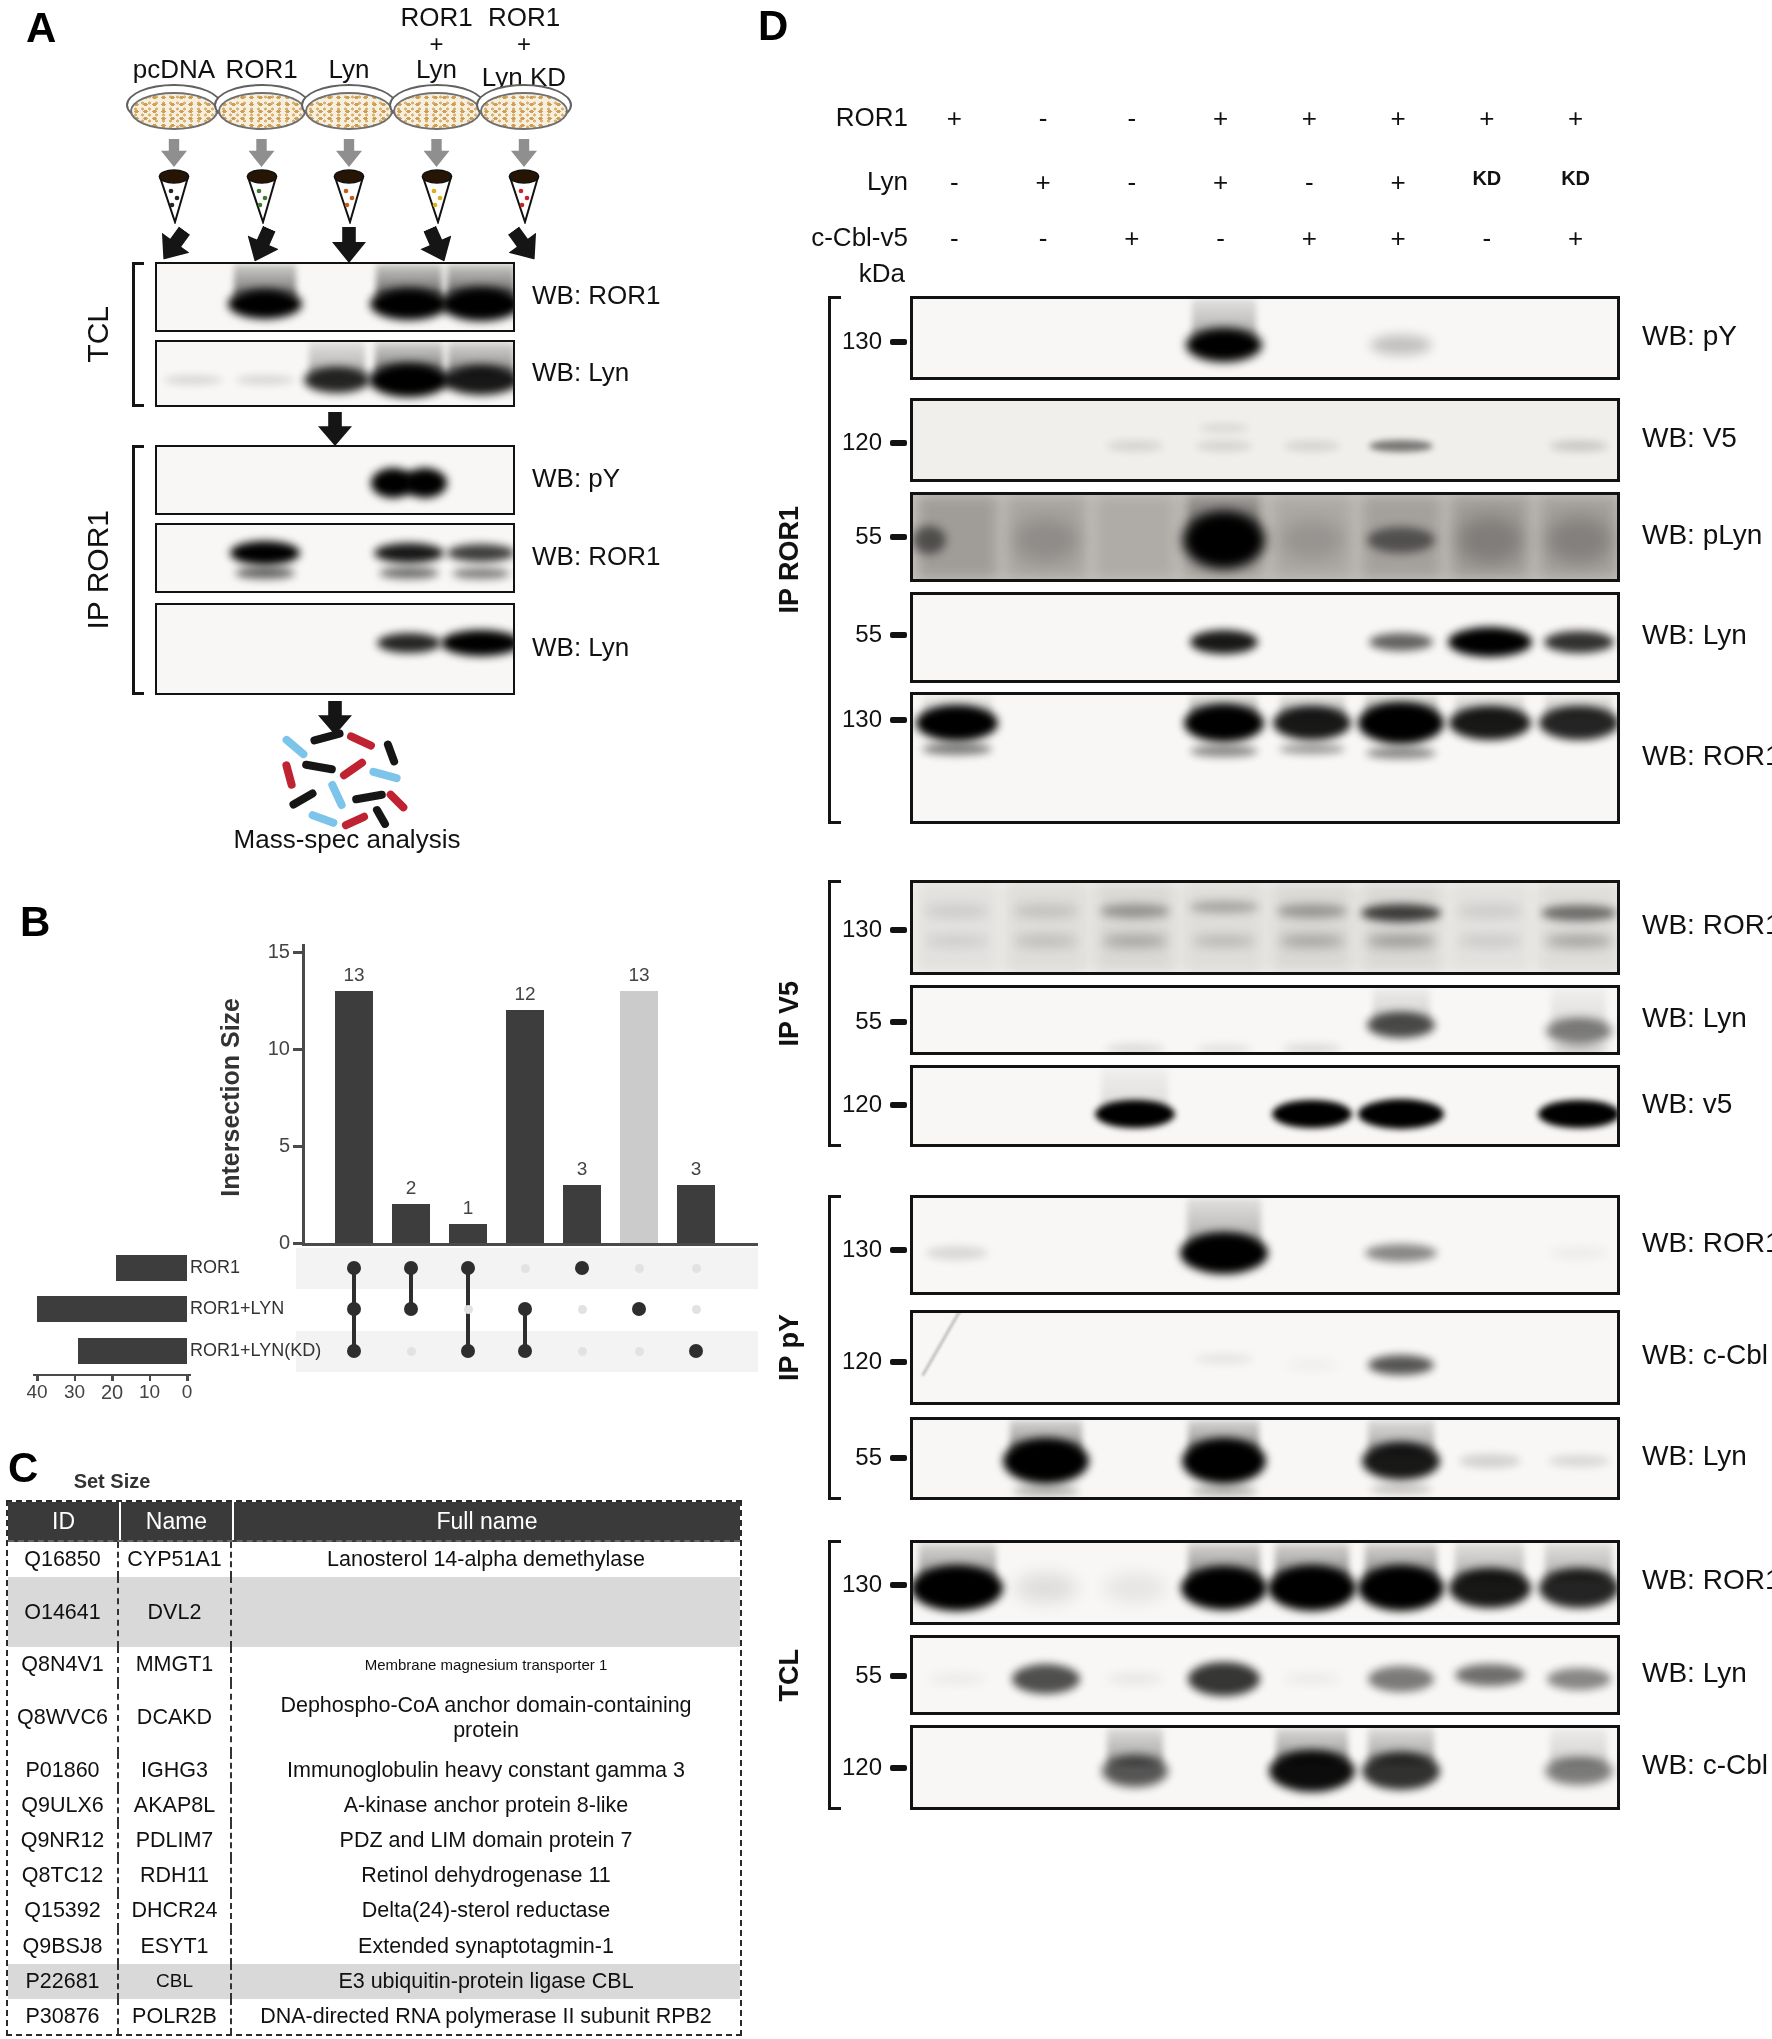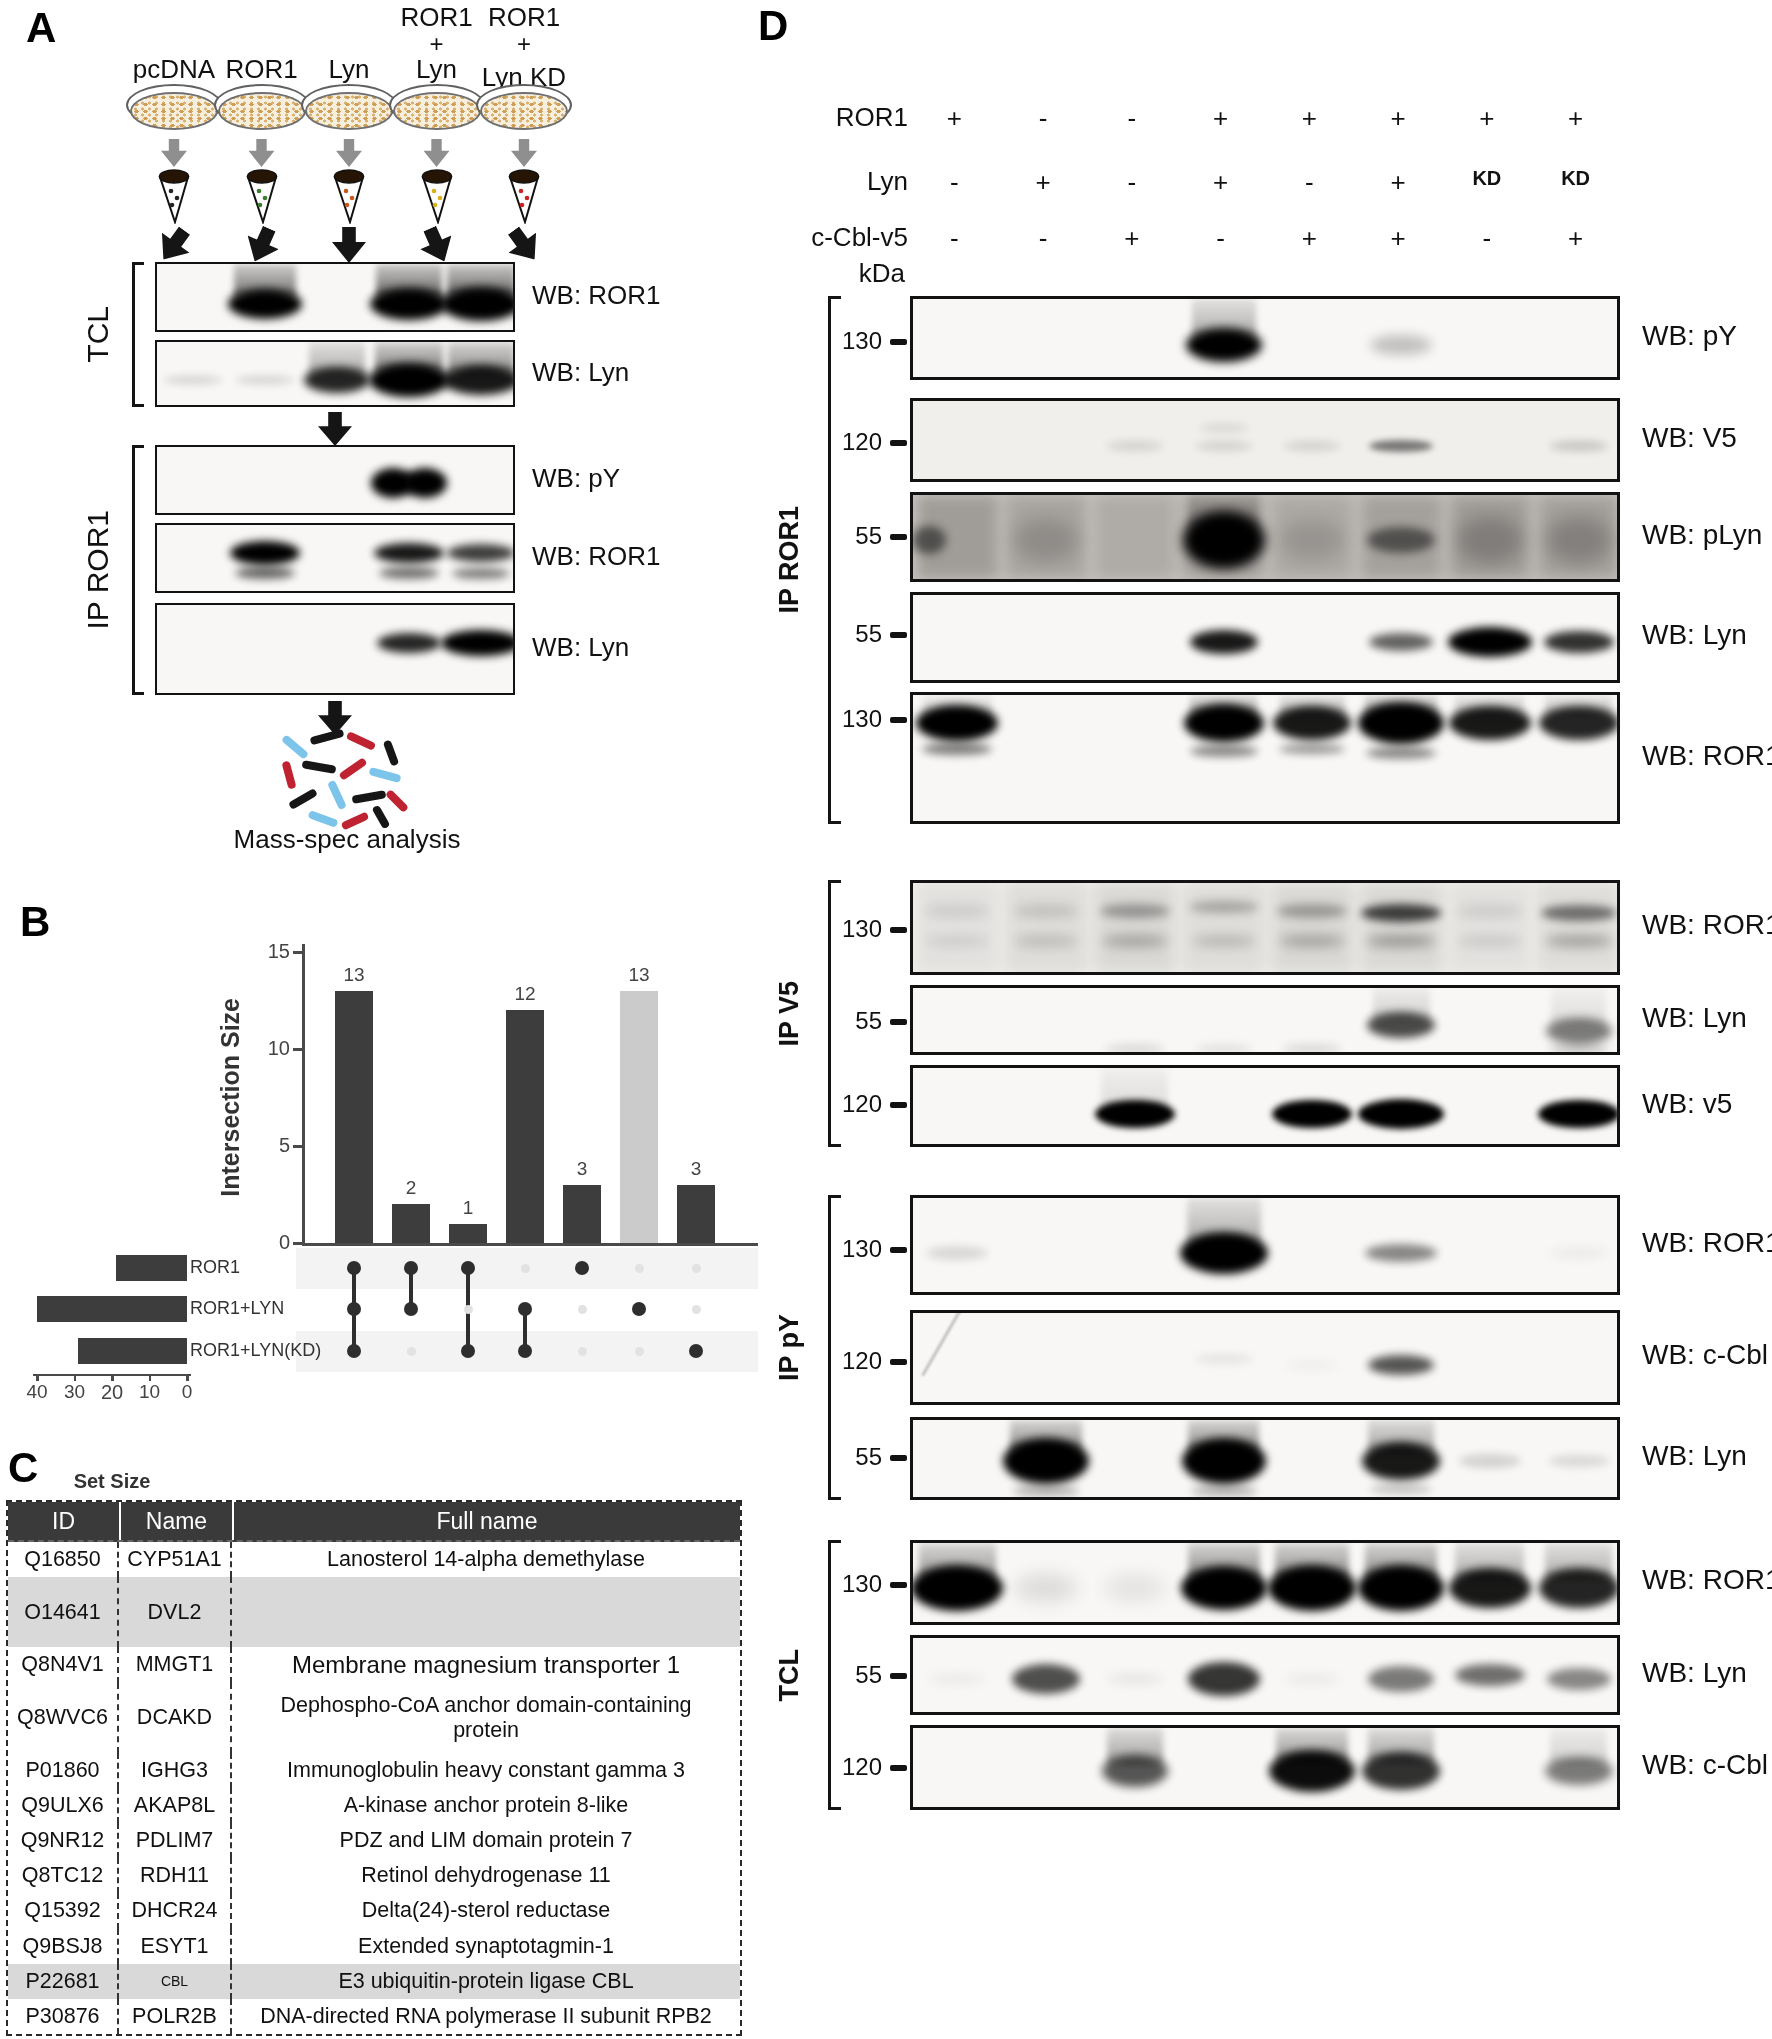--- a/index.html
+++ b/index.html
@@ -241,21 +241,21 @@
           <div style="width: 113px; flex: 0 0 auto; border-right: 2px dashed rgb(51, 51, 51); display: flex; align-items: center; justify-content: center; text-align: center; font-size: 21.5px; white-space: pre-line; box-sizing: border-box; padding: 1px 6px;">CYP51A1</div>
           <div style="flex: 1 1 0%; display: flex; align-items: center; justify-content: center; text-align: center; font-size: 21.5px; white-space: pre-line; box-sizing: border-box; padding: 1px 6px;">Lanosterol 14-alpha demethylase</div>
         </div>
         <div style="display: flex; flex: 2 1 0px; background: rgb(217, 217, 217); box-sizing: border-box;">
           <div style="width: 111px; flex: 0 0 auto; border-right: 2px dashed rgb(51, 51, 51); display: flex; align-items: center; justify-content: center; text-align: center; font-size: 21.5px; white-space: pre-line; box-sizing: border-box; padding: 1px 6px;">O14641</div>
           <div style="width: 113px; flex: 0 0 auto; border-right: 2px dashed rgb(51, 51, 51); display: flex; align-items: center; justify-content: center; text-align: center; font-size: 21.5px; white-space: pre-line; box-sizing: border-box; padding: 1px 6px;">DVL2</div>
         </div>
         <div style="display: flex; flex: 1 1 0px; box-sizing: border-box;">
           <div style="width: 111px; flex: 0 0 auto; border-right: 2px dashed rgb(51, 51, 51); display: flex; align-items: center; justify-content: center; text-align: center; font-size: 21.5px; white-space: pre-line; box-sizing: border-box; padding: 1px 6px;">Q8N4V1</div>
           <div style="width: 113px; flex: 0 0 auto; border-right: 2px dashed rgb(51, 51, 51); display: flex; align-items: center; justify-content: center; text-align: center; font-size: 21.5px; white-space: pre-line; box-sizing: border-box; padding: 1px 6px;">MMGT1</div>
-          <div style="flex: 1 1 0%; display: flex; align-items: center; justify-content: center; text-align: center; font-size: 24px; white-space: pre-line; box-sizing: border-box; padding: 1px 6px;">Membrane magnesium transporter 1</div>
+          <div style="flex: 1 1 0%; display: flex; align-items: center; justify-content: center; text-align: center; font-size: 15px; white-space: pre-line; box-sizing: border-box; padding: 1px 6px;">Membrane magnesium transporter 1</div>
         </div>
         <div style="display: flex; flex: 2 1 0px; box-sizing: border-box;">
           <div style="width: 111px; flex: 0 0 auto; border-right: 2px dashed rgb(51, 51, 51); display: flex; align-items: center; justify-content: center; text-align: center; font-size: 21.5px; white-space: pre-line; box-sizing: border-box; padding: 1px 6px;">Q8WVC6</div>
           <div style="width: 113px; flex: 0 0 auto; border-right: 2px dashed rgb(51, 51, 51); display: flex; align-items: center; justify-content: center; text-align: center; font-size: 21.5px; white-space: pre-line; box-sizing: border-box; padding: 1px 6px;">DCAKD</div>
           <div style="flex: 1 1 0%; display: flex; align-items: center; justify-content: center; text-align: center; font-size: 21.5px; white-space: pre-line; box-sizing: border-box; padding: 1px 6px;">Dephospho-CoA anchor domain-containing
 protein</div>
         </div>
         <div style="display: flex; flex: 1 1 0px; box-sizing: border-box;">
           <div style="width: 111px; flex: 0 0 auto; border-right: 2px dashed rgb(51, 51, 51); display: flex; align-items: center; justify-content: center; text-align: center; font-size: 21.5px; white-space: pre-line; box-sizing: border-box; padding: 1px 6px;">P01860</div>
           <div style="width: 113px; flex: 0 0 auto; border-right: 2px dashed rgb(51, 51, 51); display: flex; align-items: center; justify-content: center; text-align: center; font-size: 21.5px; white-space: pre-line; box-sizing: border-box; padding: 1px 6px;">IGHG3</div>
@@ -281,21 +281,21 @@
           <div style="width: 113px; flex: 0 0 auto; border-right: 2px dashed rgb(51, 51, 51); display: flex; align-items: center; justify-content: center; text-align: center; font-size: 21.5px; white-space: pre-line; box-sizing: border-box; padding: 1px 6px;">DHCR24</div>
           <div style="flex: 1 1 0%; display: flex; align-items: center; justify-content: center; text-align: center; font-size: 21.5px; white-space: pre-line; box-sizing: border-box; padding: 1px 6px;">Delta(24)-sterol reductase</div>
         </div>
         <div style="display: flex; flex: 1 1 0px; box-sizing: border-box;">
           <div style="width: 111px; flex: 0 0 auto; border-right: 2px dashed rgb(51, 51, 51); display: flex; align-items: center; justify-content: center; text-align: center; font-size: 21.5px; white-space: pre-line; box-sizing: border-box; padding: 1px 6px;">Q9BSJ8</div>
           <div style="width: 113px; flex: 0 0 auto; border-right: 2px dashed rgb(51, 51, 51); display: flex; align-items: center; justify-content: center; text-align: center; font-size: 21.5px; white-space: pre-line; box-sizing: border-box; padding: 1px 6px;">ESYT1</div>
           <div style="flex: 1 1 0%; display: flex; align-items: center; justify-content: center; text-align: center; font-size: 21.5px; white-space: pre-line; box-sizing: border-box; padding: 1px 6px;">Extended synaptotagmin-1</div>
         </div>
         <div style="display: flex; flex: 1 1 0px; background: rgb(217, 217, 217); box-sizing: border-box;">
           <div style="width: 111px; flex: 0 0 auto; border-right: 2px dashed rgb(51, 51, 51); display: flex; align-items: center; justify-content: center; text-align: center; font-size: 21.5px; white-space: pre-line; box-sizing: border-box; padding: 1px 6px;">P22681</div>
-          <div style="width: 113px; flex: 0 0 auto; border-right: 2px dashed rgb(51, 51, 51); display: flex; align-items: center; justify-content: center; font-size: 14px; white-space: pre-line; box-sizing: border-box; padding: 1px 6px;">CBL</div>
+          <div style="width: 113px; flex: 0 0 auto; border-right: 2px dashed rgb(51, 51, 51); display: flex; align-items: center; justify-content: center; font-size: 19px; white-space: pre-line; box-sizing: border-box; padding: 1px 6px;">CBL</div>
           <div style="flex: 1 1 0%; display: flex; align-items: center; justify-content: center; text-align: center; font-size: 21.5px; white-space: pre-line; box-sizing: border-box; padding: 1px 6px;">E3 ubiquitin-protein ligase CBL</div>
         </div>
         <div style="display: flex; flex: 1 1 0px; box-sizing: border-box;">
           <div style="width: 111px; flex: 0 0 auto; border-right: 2px dashed rgb(51, 51, 51); display: flex; align-items: center; justify-content: center; text-align: center; font-size: 21.5px; white-space: pre-line; box-sizing: border-box; padding: 1px 6px;">P30876</div>
           <div style="width: 113px; flex: 0 0 auto; border-right: 2px dashed rgb(51, 51, 51); display: flex; align-items: center; justify-content: center; text-align: center; font-size: 21.5px; white-space: pre-line; box-sizing: border-box; padding: 1px 6px;">POLR2B</div>
           <div style="flex: 1 1 0%; display: flex; align-items: center; justify-content: center; text-align: center; font-size: 21.5px; white-space: pre-line; box-sizing: border-box; padding: 1px 6px;">DNA-directed RNA polymerase II subunit RPB2</div>
         </div>
       </div>
     </div>
   <div class="mount" id="mount-d">

